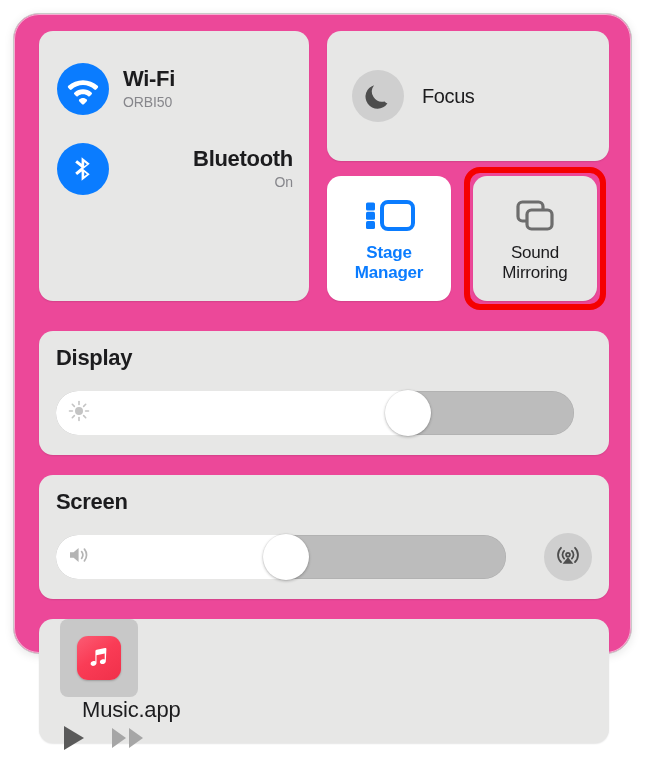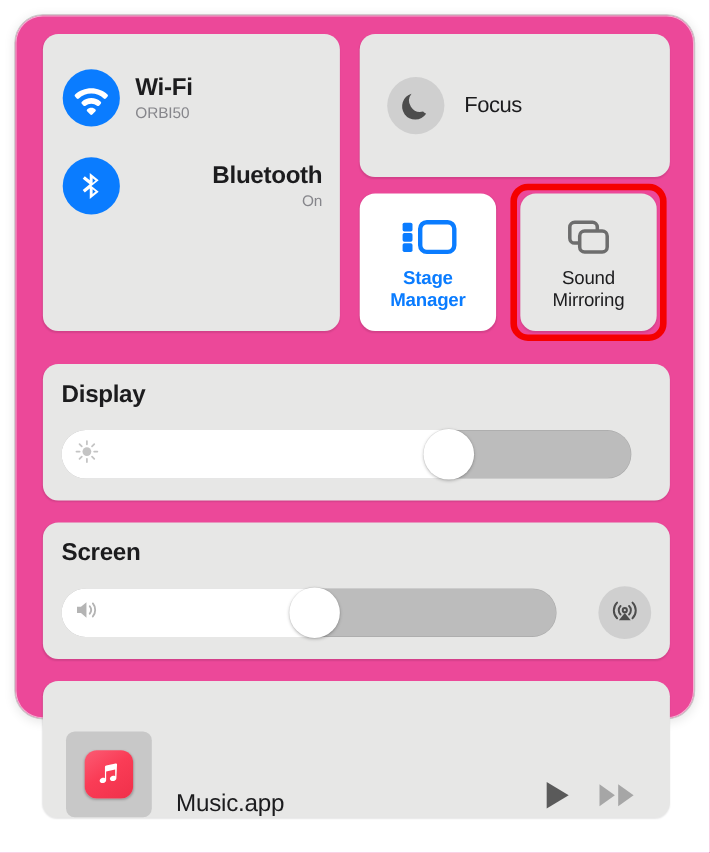--- a/index.html
+++ b/index.html
@@ -237,22 +237,23 @@
     align-items: center;
     justify-content: center;
   }
 
   
   .np-card {
     position: relative;
     margin-top: 20px;
     height: 124px;
     display: flex;
-    align-items: flex-end;
+    align-items: flex-start;
     padding-left: 21px;
+    flex-direction: column;
   }
   .np-thumb {
     width: 78px; height: 78px;
     border-radius: 8px;
     background: #c8c8c8;
     display: flex;
     align-items: center;
     justify-content: center;
     flex: 0 0 78px;
   }

